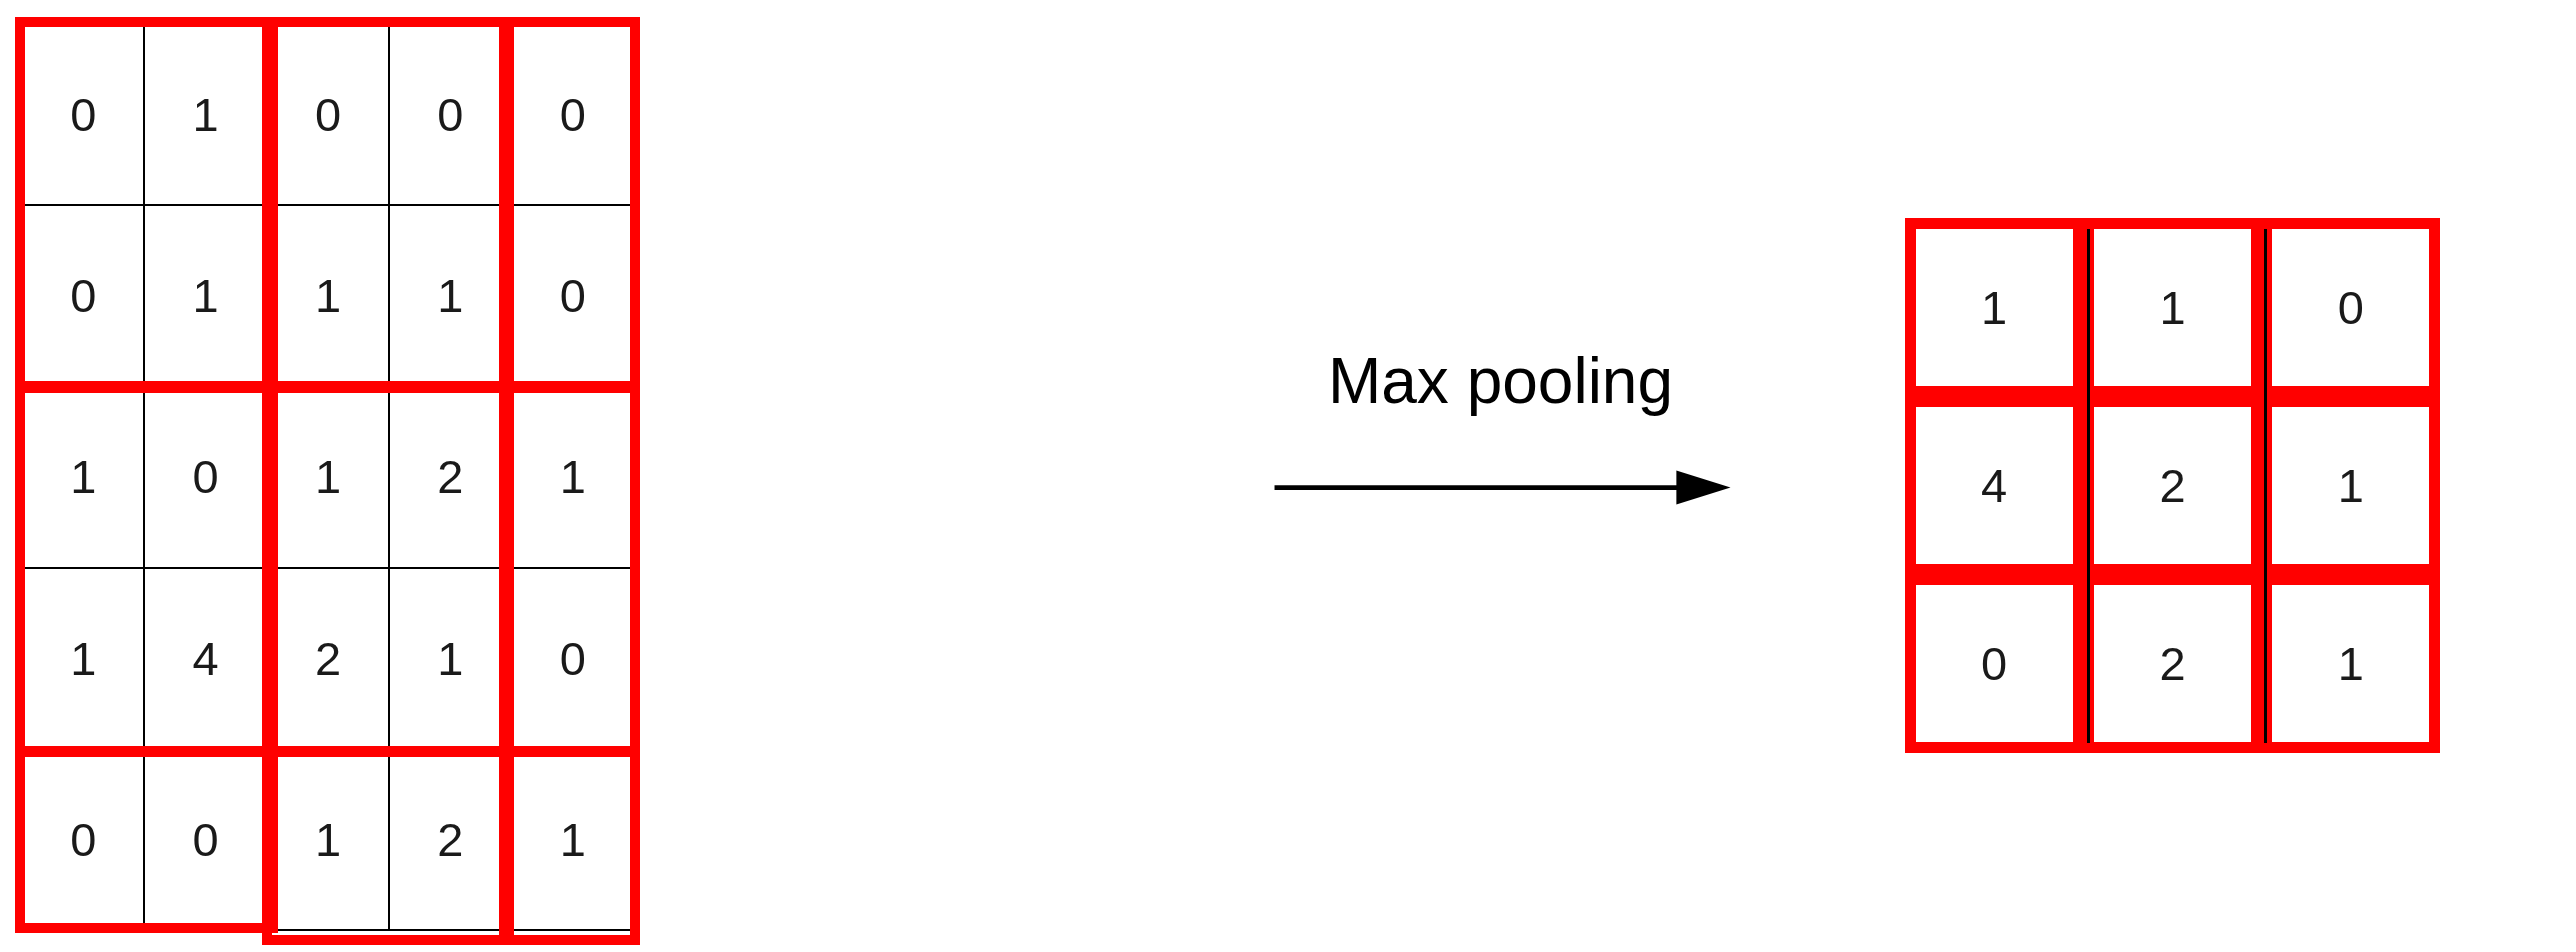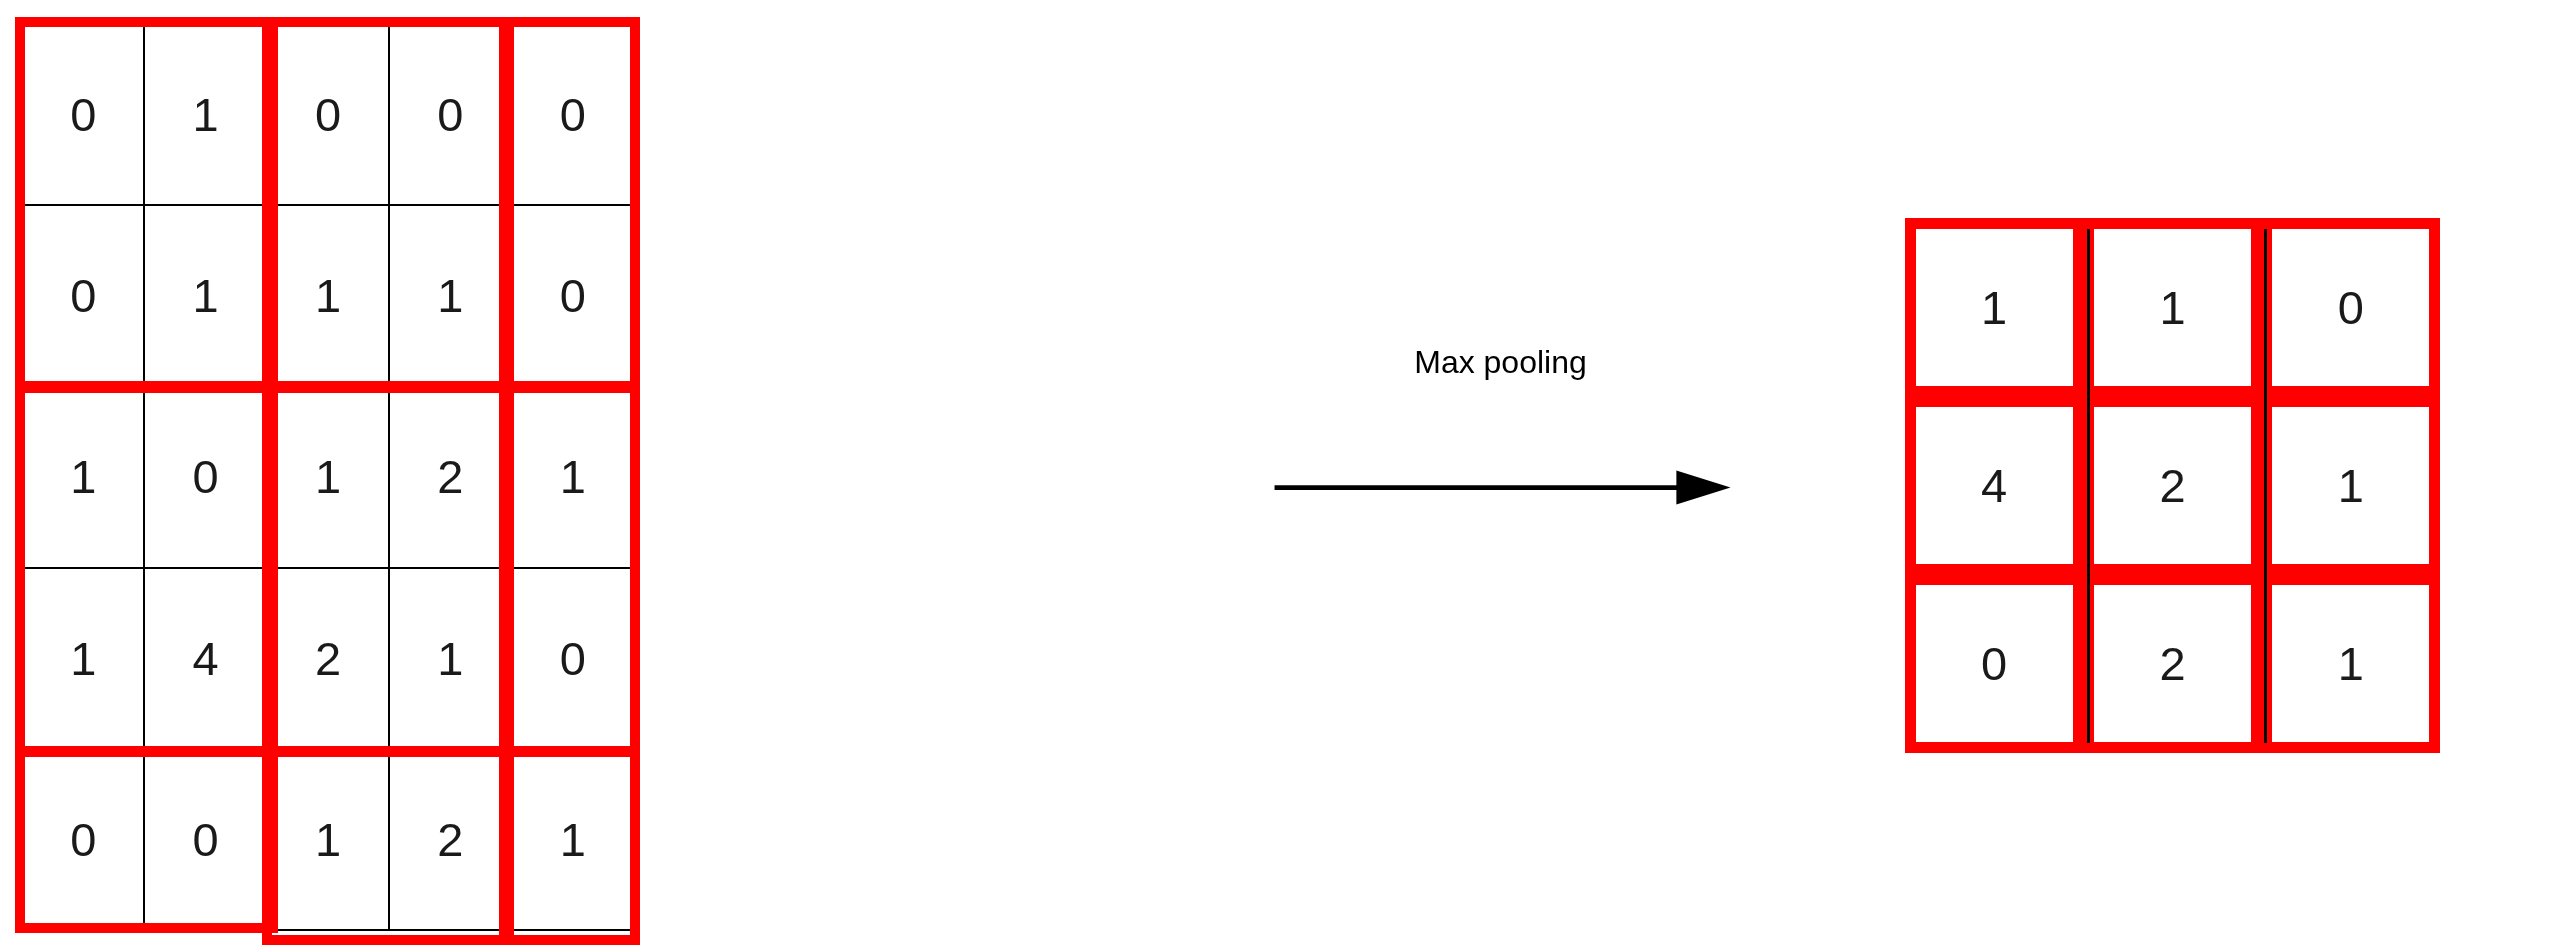--- a/index.html
+++ b/index.html
@@ -84,21 +84,21 @@
     top: 344px;
     width: 516px;
     height: 229px;
   }
   #pool-label {
     position: absolute;
     left: 0;
     top: 0;
     width: 459px;
     text-align: center;
-    font-size: 32px;
+    font-size: 64px;
     color: #000000;
     font-family: "Liberation Sans", sans-serif;
     white-space: nowrap;
   }
   #arrow-wrap {
     position: absolute;
     left: 0;
     top: 115px;
     width: 464px;
     height: 57px;

